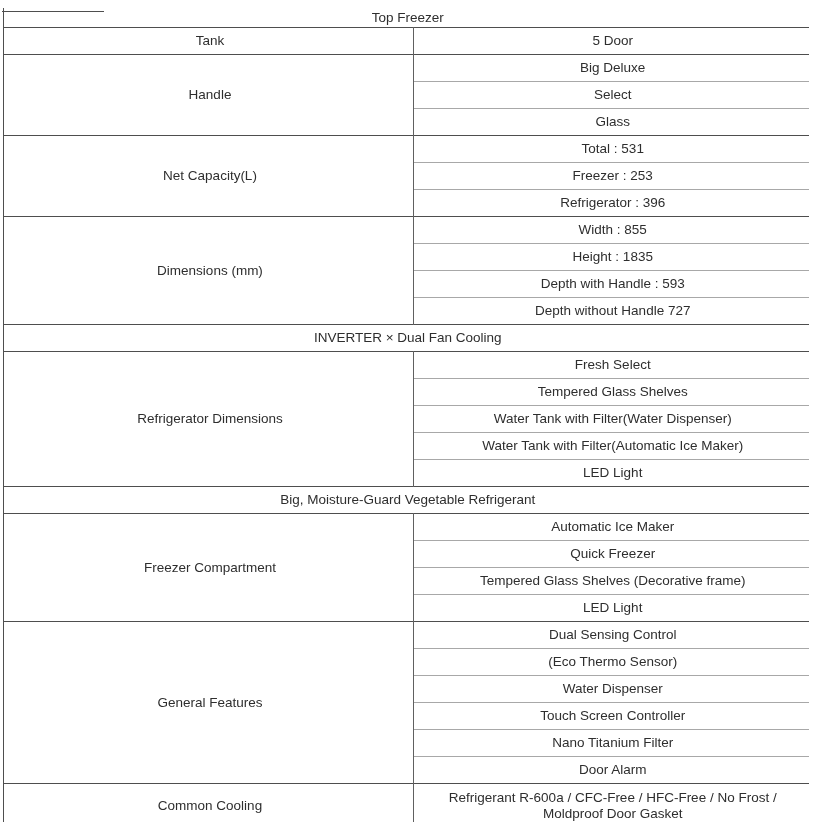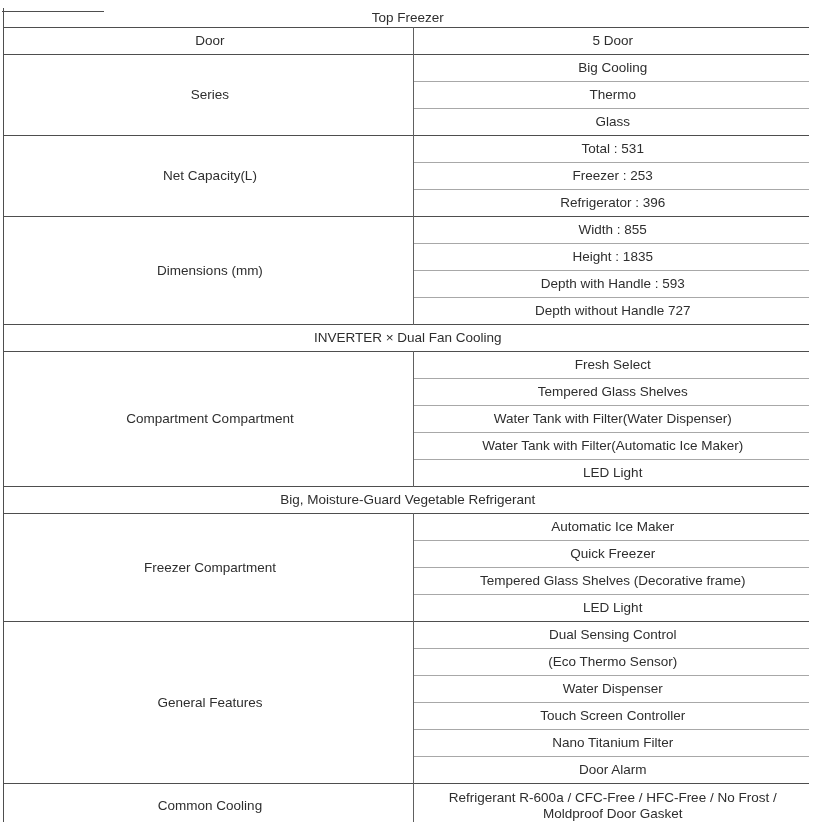--- a/index.html
+++ b/index.html
@@ -65,30 +65,30 @@
         <col class="c-label">
         <col class="c-value">
       </colgroup>
     <tbody>
 
       <tr class="full-row first-row">
         <td colspan="2">Top Freezer</td>
       </tr>
 
       <tr class="sec">
-        <td class="label">Door</td>
+        <td class="label">Tank</td>
         <td class="value">5 Door</td>
       </tr>
 
       <tr class="sec">
-        <td class="label" rowspan="3">Series</td>
-        <td class="value">Big Cooling</td>
+        <td class="label" rowspan="3">Handle</td>
+        <td class="value">Big Deluxe</td>
       </tr>
       <tr class="inner">
-        <td class="value">Thermo</td>
+        <td class="value">Select</td>
       </tr>
       <tr class="inner">
         <td class="value">Glass</td>
       </tr>
 
       <tr class="sec">
         <td class="label" rowspan="3">Net Capacity(L)</td>
         <td class="value">Total : 531</td>
       </tr>
       <tr class="inner">
@@ -110,21 +110,21 @@
       </tr>
       <tr class="inner">
         <td class="value">Depth without Handle 727</td>
       </tr>
 
       <tr class="sec full-row">
         <td colspan="2">INVERTER × Dual Fan Cooling</td>
       </tr>
 
       <tr class="sec">
-        <td class="label" rowspan="5">Compartment Compartment</td>
+        <td class="label" rowspan="5">Refrigerator Dimensions</td>
         <td class="value">Fresh Select</td>
       </tr>
       <tr class="inner">
         <td class="value">Tempered Glass Shelves</td>
       </tr>
       <tr class="inner">
         <td class="value">Water Tank with Filter(Water Dispenser)</td>
       </tr>
       <tr class="inner">
         <td class="value">Water Tank with Filter(Automatic Ice Maker)</td>

